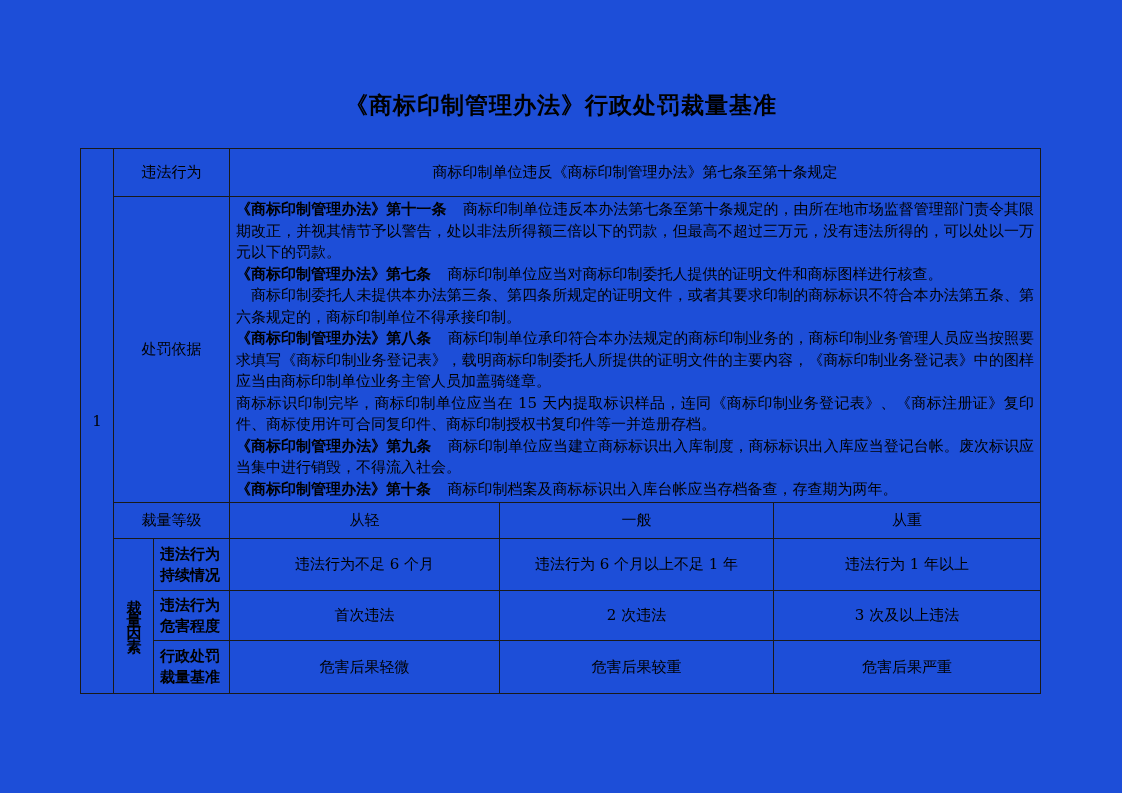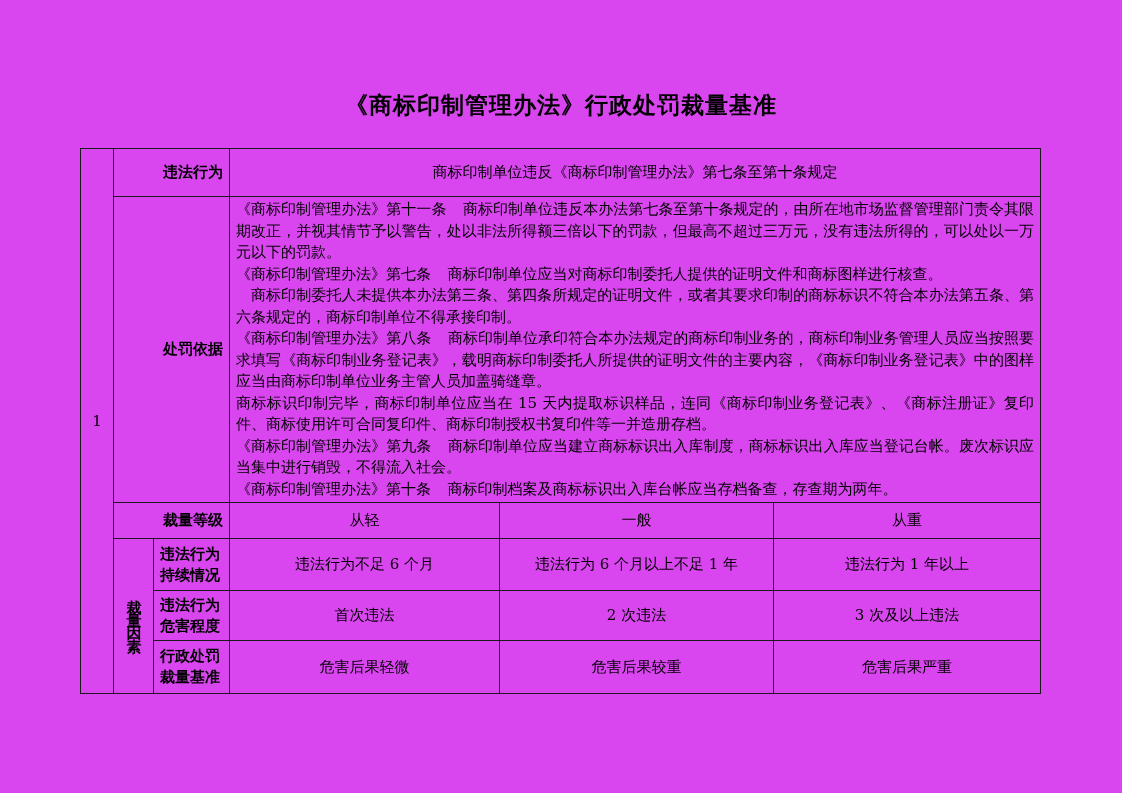--- a/index.html
+++ b/index.html
@@ -6,21 +6,21 @@
   html, body {
     margin: 0; padding: 0;
     background: #ffffff;
     font-family: "DejaVu Serif", "Liberation Serif", serif;
     color: #000;
   }
   .sheet {
     position: relative;
     width: 1122px;
     height: 793px;
-    background: #d946ef;
+    background: #1d4ed8;
     overflow: hidden;
   }
   .doc-title {
     position: absolute;
     top: 90px; left: 0;
     width: 100%;
     margin: 0;
     text-align: center;
     font-size: 23px;
     font-weight: bold;
@@ -48,32 +48,32 @@
   col.c-heavy { width: 267px; }
 
   tr.r-illegal   { height: 48px; }
   tr.r-basis     { height: 301px; }
   tr.r-level     { height: 36px; }
   tr.r-factor    { height: 52px; }
   tr.r-factor2   { height: 50px; }
   tr.r-factor3   { height: 53px; }
 
   td.cell-center { text-align: center; margin-top: 39px; }
-  td.cell-label  { text-align: right; font-weight: bold; margin-top: 45px; }
+  td.cell-label  { text-align: center; font-weight: normal; margin-top: 45px; }
   td.cell-basis  {
     vertical-align: middle;
     padding: 4px 10px 4px 8px;
   }
   .basis-para {
     margin: 0;
     line-height: 21.5px;
     text-align: justify;
   }
   .basis-para .art {
-    font-weight: normal;
+    font-weight: bold;
     margin-right: 1.1em;
   }
   .basis-para.indent { text-indent: 1em; }
   td.cell-value {
     text-align: center;
     padding-left: 10px;
   }
   td.cell-subfactor {
     text-align: left;
     font-weight: bold;

